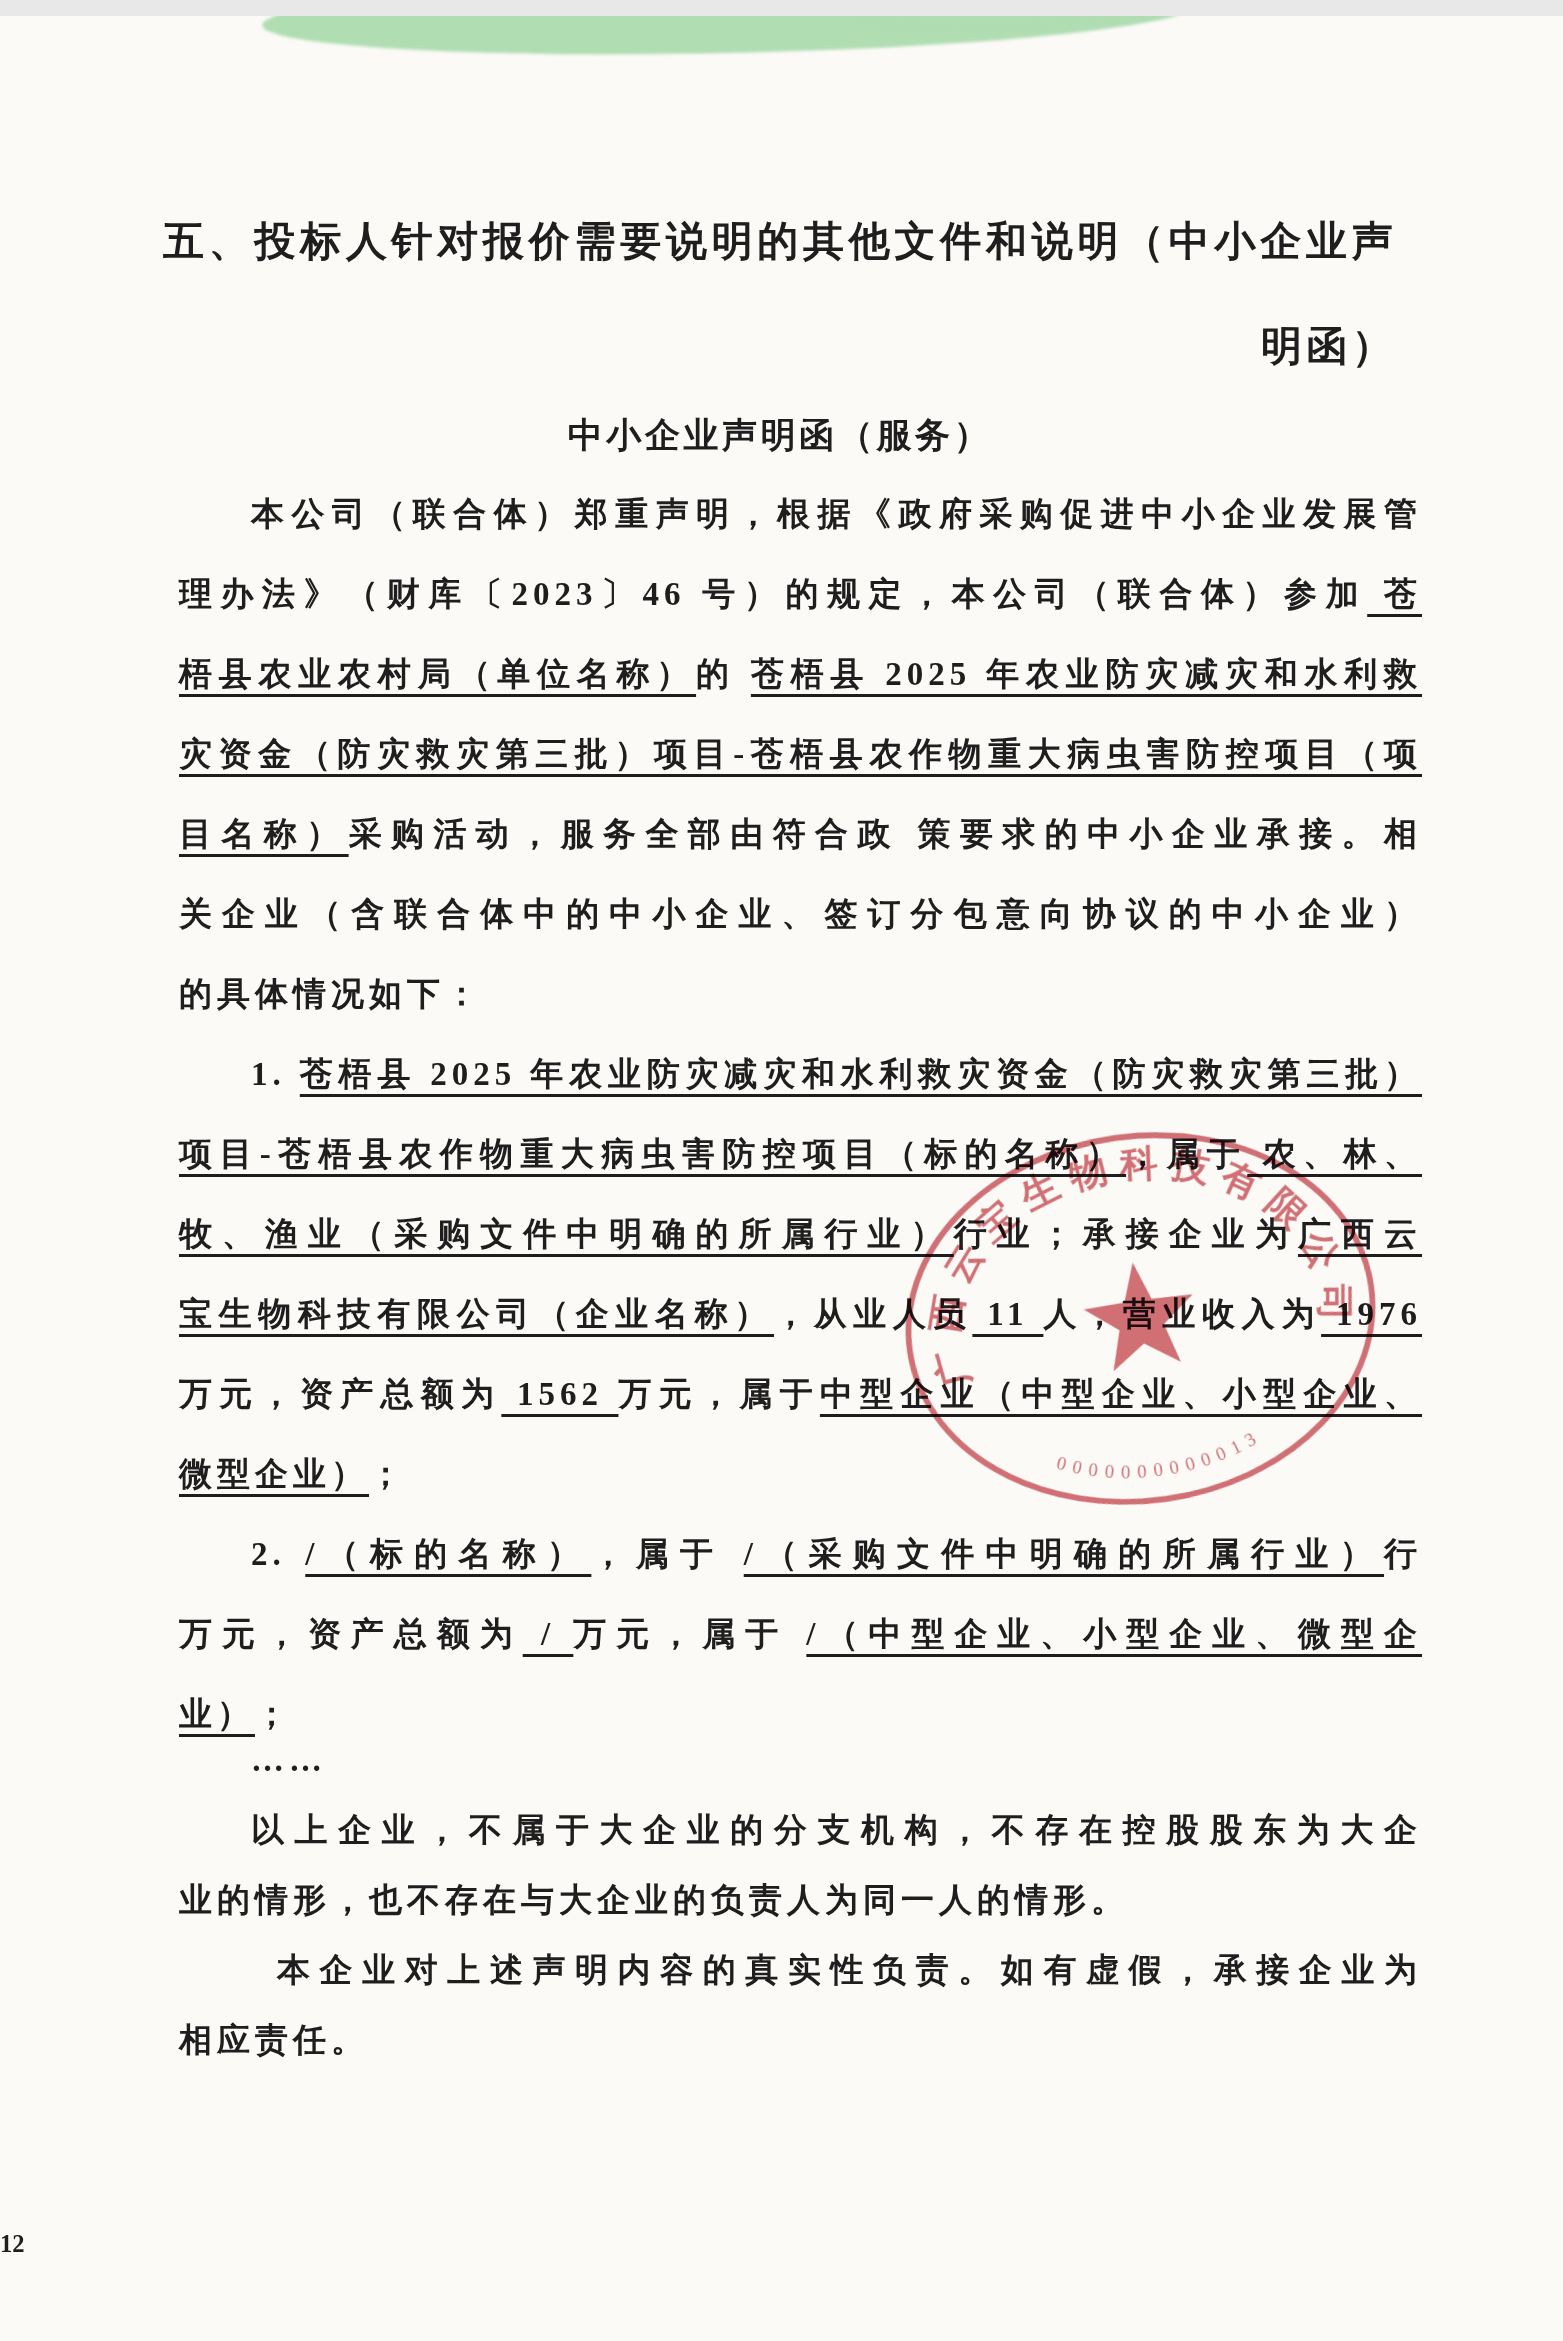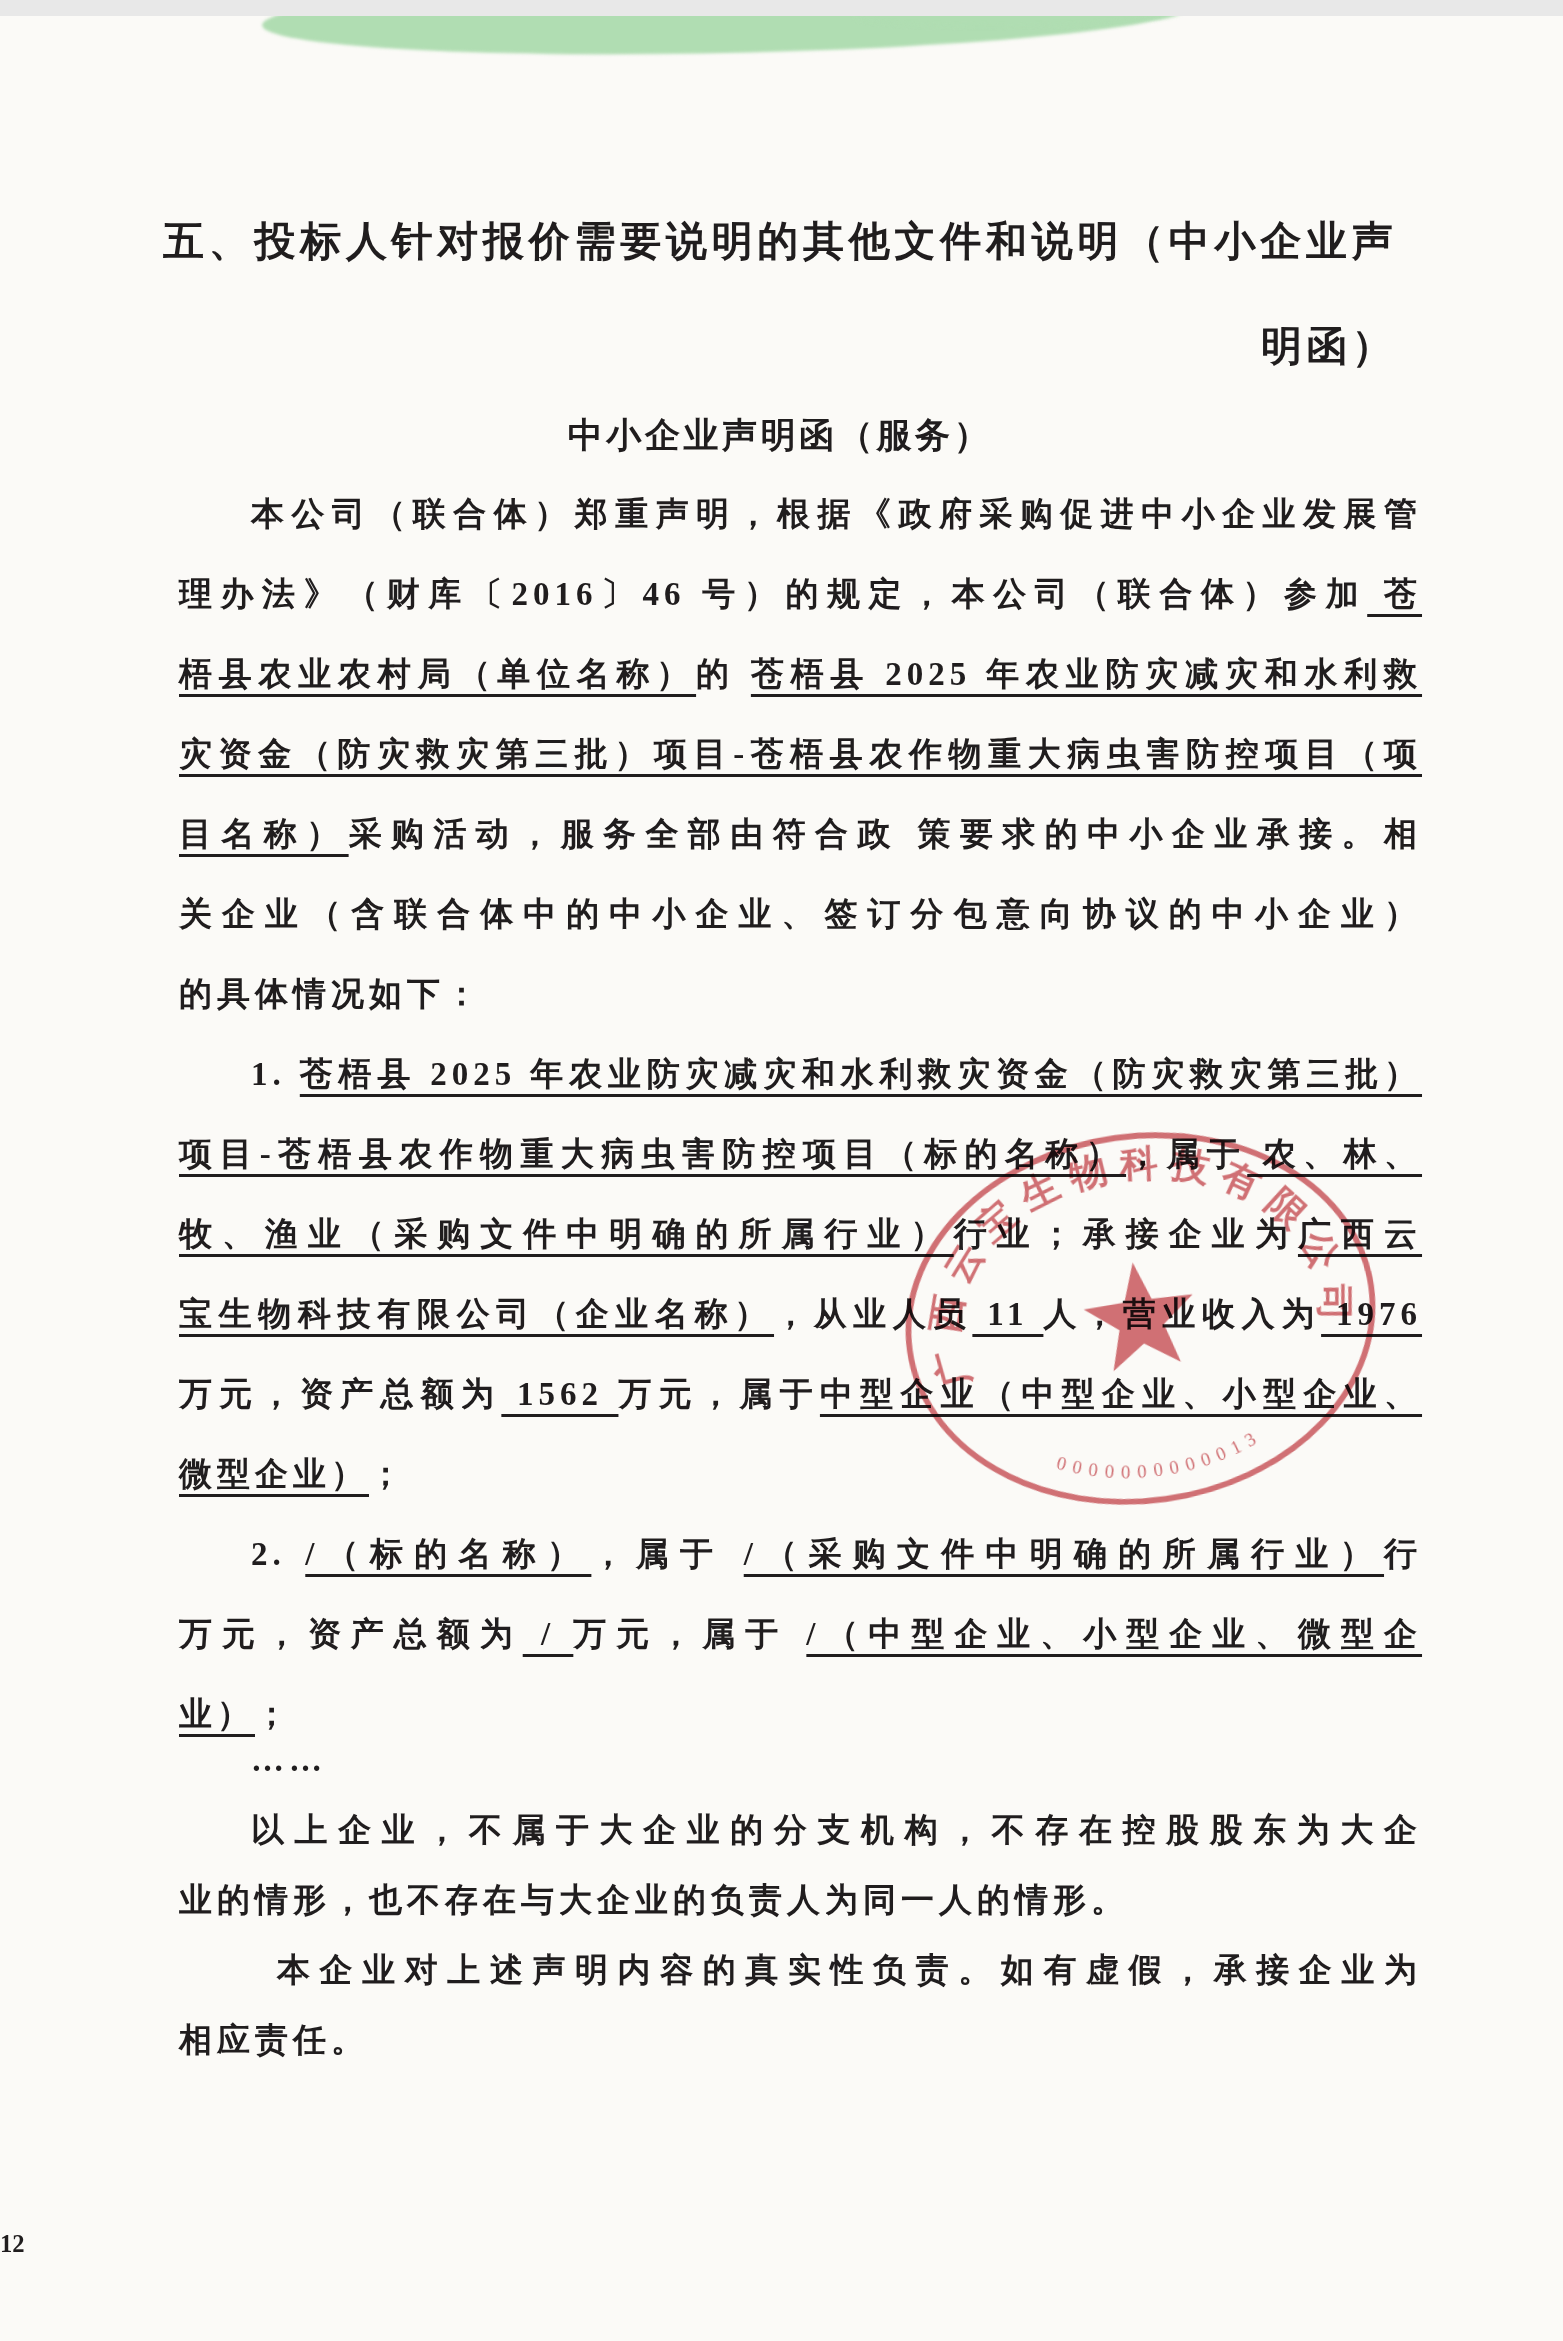--- a/index.html
+++ b/index.html
@@ -66,21 +66,21 @@
 
   <div class="title-block">
     <div class="title-line1">五、投标人针对报价需要说明的其他文件和说明（中小企业声</div>
     <div class="title-line2">明函）</div>
   </div>
 
   <div class="subtitle">中小企业声明函（服务）</div>
 
   <div class="doc-body">
       <div class="line fill in1"><span>本公司（联合体）郑重声明，根据《政府采购促进中小企业发展管</span></div>
-      <div class="line fill"><span>理办法》（财库〔2016〕46 号）的规定，本公司（联合体）参加</span><span class="u"> 苍</span></div>
+      <div class="line fill"><span>理办法》（财库〔2023〕46 号）的规定，本公司（联合体）参加</span><span class="u"> 苍</span></div>
       <div class="line fill"><span class="u">梧县农业农村局（单位名称）</span><span>的 </span><span class="u">苍梧县 2025 年农业防灾减灾和水利救</span></div>
       <div class="line fill"><span class="u">灾资金（防灾救灾第三批）项目-苍梧县农作物重大病虫害防控项目（项</span></div>
       <div class="line fill"><span class="u">目名称）</span><span>采购活动，服务全部由符合政 策要求的中小企业承接。相</span></div>
       <div class="line fill"><span>关企业（含联合体中的中小企业、签订分包意向协议的中小企业）</span></div>
       <div class="line"><span>的具体情况如下：</span></div>
       <div class="line fill in1"><span>1. </span><span class="u">苍梧县 2025 年农业防灾减灾和水利救灾资金（防灾救灾第三批）</span></div>
       <div class="line fill"><span class="u">项目-苍梧县农作物重大病虫害防控项目（标的名称）</span><span>，属于</span><span class="u"> 农、林、</span></div>
       <div class="line fill"><span class="u">牧、渔业（采购文件中明确的所属行业）</span><span>行业；承接企业为</span><span class="u">广西云</span></div>
       <div class="line fill"><span class="u">宝生物科技有限公司（企业名称）</span><span>，从业人员</span><span class="u"> 11 </span><span>人，营业收入为</span><span class="u"> 1976</span></div>
       <div class="line fill"><span>万元，资产总额为</span><span class="u"> 1562 </span><span>万元，属于</span><span class="u">中型企业（中型企业、小型企业、</span></div>

